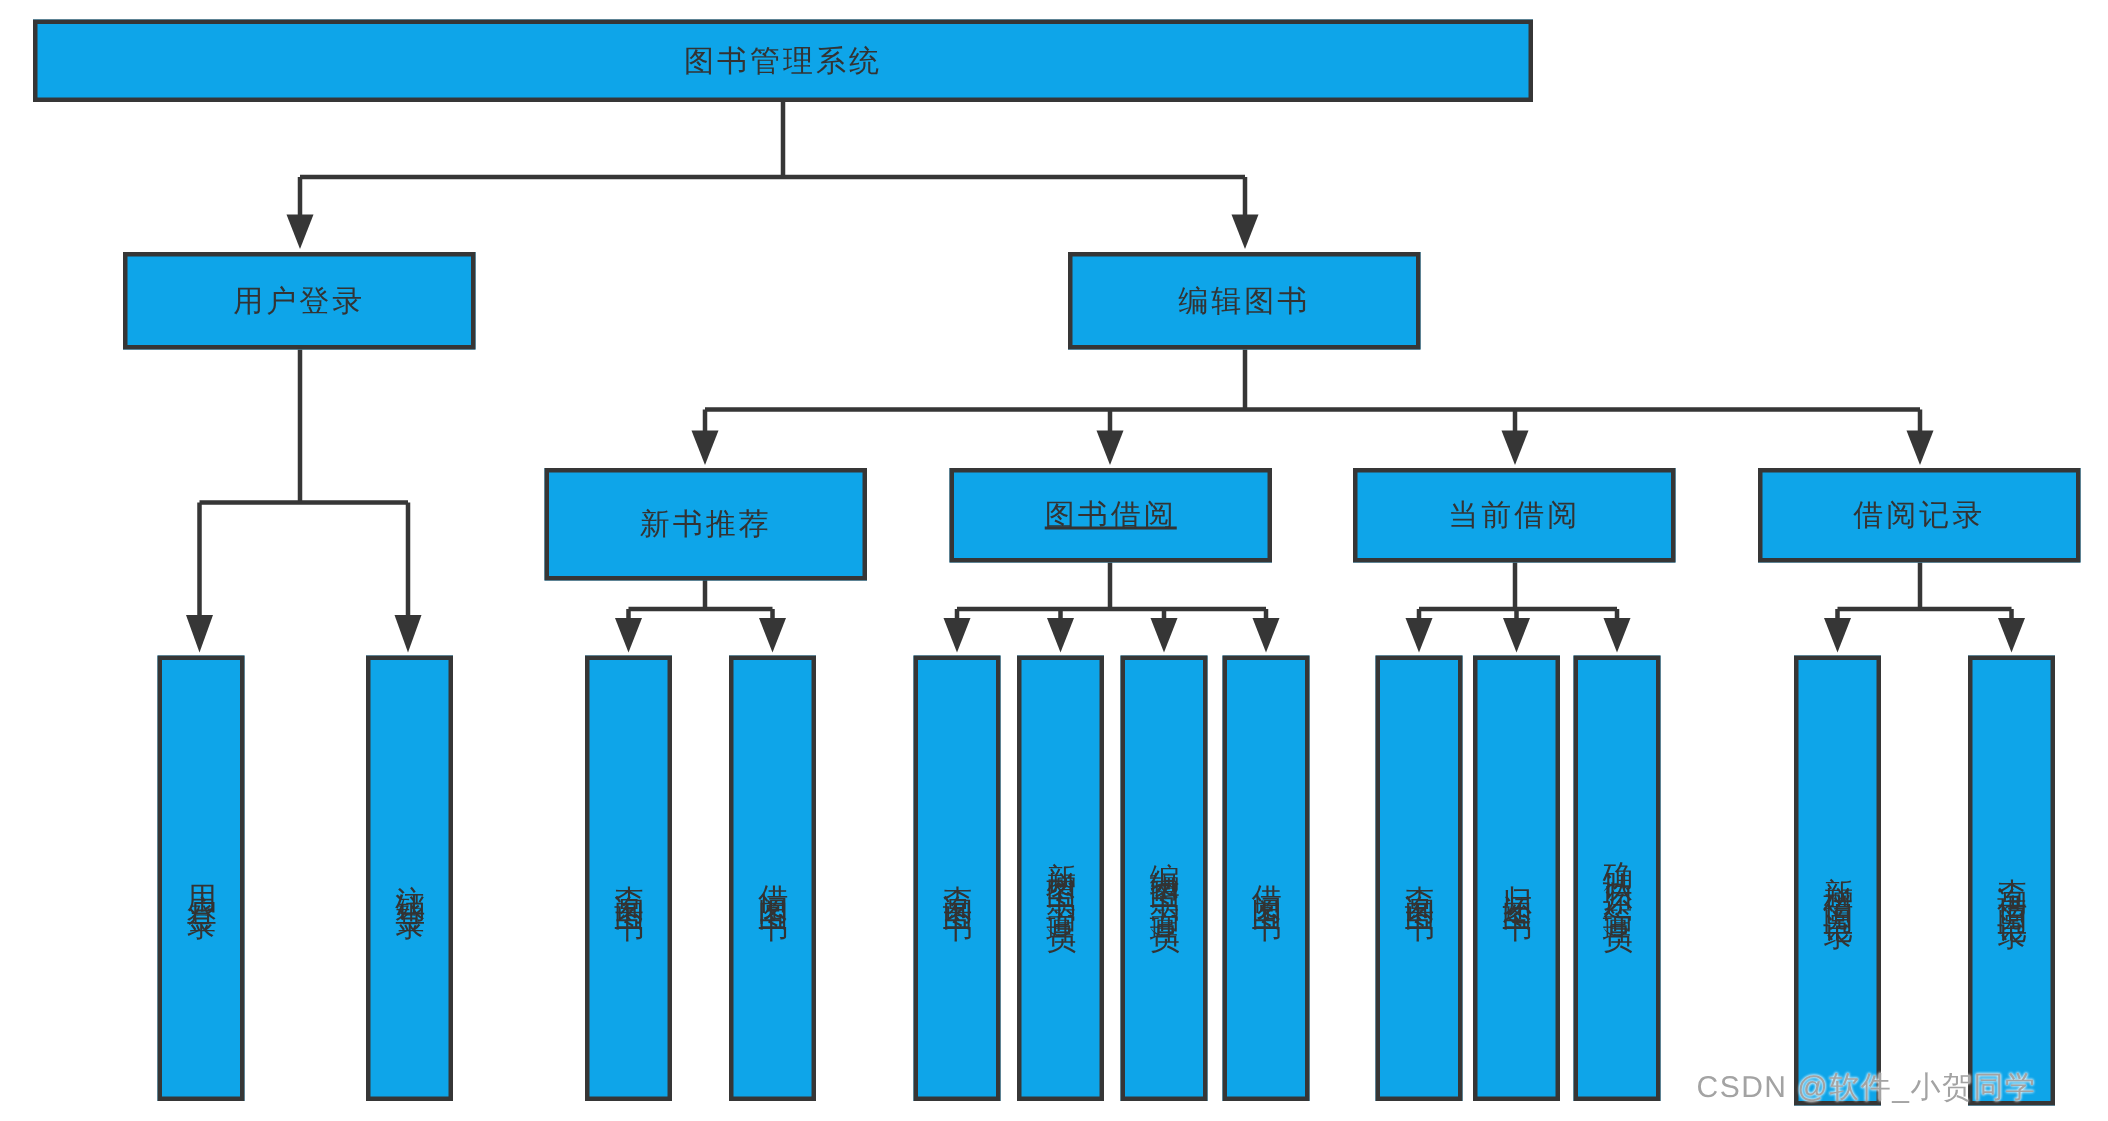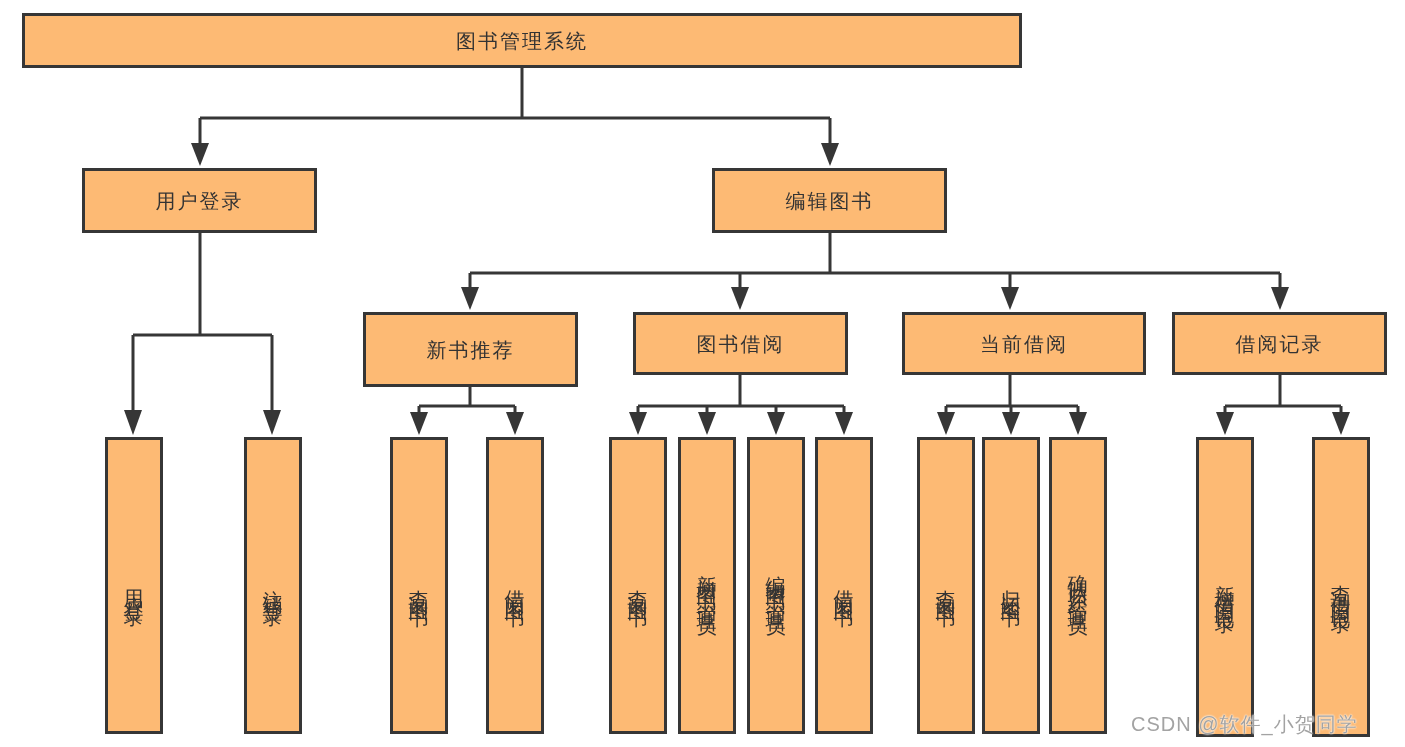--- a/index.html
+++ b/index.html
@@ -14,21 +14,21 @@
     width:1405px;height:747px;
     background:var(--bg);
     overflow:hidden;
     font-family:"Liberation Sans","DejaVu Sans",sans-serif;
   }
   #wires{position:absolute;left:0;top:0;width:1405px;height:747px;}
   .box{
     position:absolute;
     box-sizing:border-box;
     border:3px solid var(--line);
-    background:#fdba74;
+    background:#0ea5e9;
     display:flex;
     align-items:center;
     justify-content:center;
     color:var(--text);
   }
   .hbox{
     font-size:20px;
     letter-spacing:2px;
     line-height:1;
   }
@@ -37,22 +37,22 @@
     text-orientation:mixed;
     font-size:20px;
     letter-spacing:6px;
     line-height:1;
   }
   
   .n-root   {left:22px;  top:13px;  width:1000px; height:55px;}
   .n-l2-a   {left:82px;  top:168px; width:235px;  height:65px;}
   .n-l2-b   {left:712px; top:168px; width:235px;  height:65px;}
   .n-l3-a   {left:363px; top:312px; width:215px;  height:75px;}
-  .n-l3-b   {left:633px; top:312px; width:215px;  height:63px;}
-  .n-l3-c   {left:902px; top:312px; width:244px;  height:63px;}
+  .n-l3-b   {left:633px; top:312px; width:215px;  height:63px;text-decoration:underline;}
+  .n-l3-c   {left:902px; top:312px; width:215px;  height:63px;}
   .n-l3-d   {left:1172px;top:312px; width:215px;  height:63px;}
   .leaf     {top:437px;  width:58px; height:297px;}
   .lf-1 {left:105px;} .lf-2 {left:244px;}
   .lf-3 {left:390px;} .lf-4 {left:486px;}
   .lf-5 {left:609px;} .lf-6 {left:678px;} .lf-7 {left:747px;} .lf-8 {left:815px;}
   .lf-9 {left:917px;} .lf-10{left:982px;} .lf-11{left:1049px;}
   .lf-12{left:1196px;height:300px;} .lf-13{left:1312px;height:300px;}
   .watermark{
     position:absolute;
     left:1131px; top:711px;

